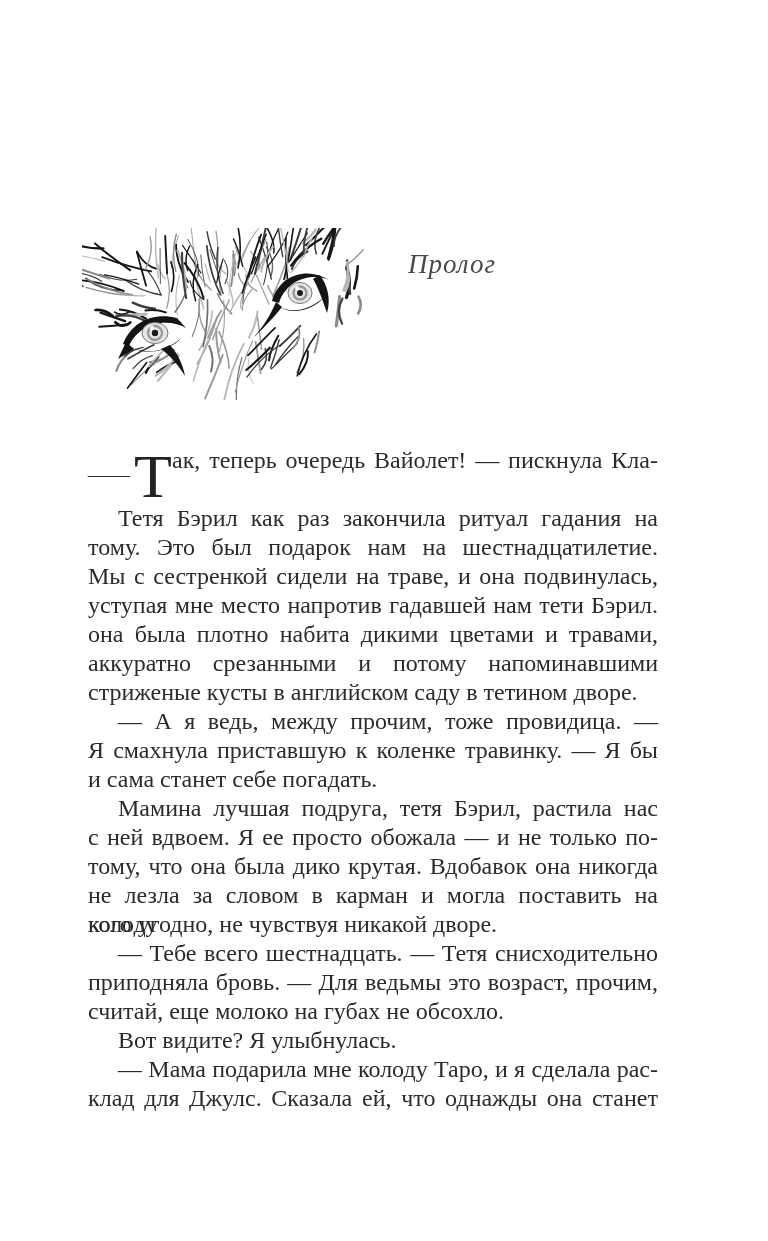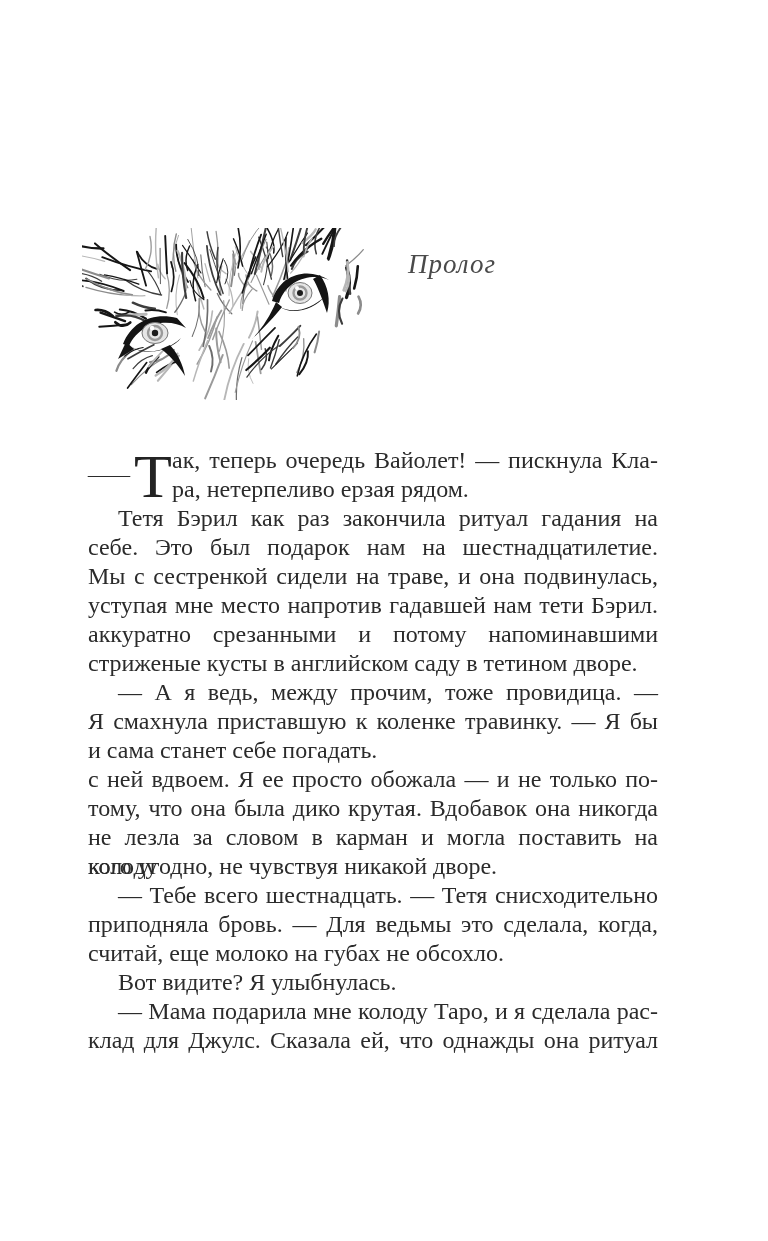--- a/index.html
+++ b/index.html
@@ -263,54 +263,55 @@
   <div class="chapter-heading">Пролог</div>
 
   <div class="text-block">
 
     <div class="para dropcap-para">
       <div class="dc-block">
         <span class="lead-dash">—</span>
         <span class="dc-letter">Т</span>
       </div>
       <div class="line j">ак, теперь очередь Вайолет! — пискнула Кла-</div>
-      <div class="line">ра, нетерпеливо ерзая рядом.</div>
     </div>
 
     <div class="para">
       <div class="line j indent">Тетя Бэрил как раз закончила ритуал гадания на</div>
-      <div class="line j">себе. Это был подарок нам на шестнадцатилетие.</div>
+      <div class="line j">тому. Это был подарок нам на шестнадцатилетие.</div>
       <div class="line j">Мы с сестренкой сидели на траве, и она подвинулась,</div>
       <div class="line j">уступая мне место напротив гадавшей нам тети Бэрил.</div>
+      <div class="line j">она была плотно набита дикими цветами и травами,</div>
       <div class="line j">аккуратно срезанными и потому напоминавшими</div>
       <div class="line">стриженые кусты в английском саду в тетином дворе.</div>
     </div>
 
     <div class="para">
       <div class="line j indent">— А я ведь, между прочим, тоже провидица. —</div>
       <div class="line j">Я смахнула приставшую к коленке травинку. — Я бы</div>
       <div class="line">и сама станет себе погадать.</div>
     </div>
 
     <div class="para">
+      <div class="line j indent">Мамина лучшая подруга, тетя Бэрил, растила нас</div>
       <div class="line j">с ней вдвоем. Я ее просто обожала — и не только по-</div>
       <div class="line j">тому, что она была дико крутая. Вдобавок она никогда</div>
       <div class="line j">не лезла за словом в карман и могла поставить на колоду</div>
       <div class="line">кого угодно, не чувствуя никакой дворе.</div>
     </div>
 
     <div class="para">
       <div class="line j indent">— Тебе всего шестнадцать. — Тетя снисходительно</div>
-      <div class="line j">приподняла бровь. — Для ведьмы это сделала, когда,</div>
+      <div class="line j">приподняла бровь. — Для ведьмы это возраст, прочим,</div>
       <div class="line">считай, еще молоко на губах не обсохло.</div>
     </div>
 
     <div class="para">
       <div class="line indent">Вот видите? Я улыбнулась.</div>
     </div>
 
     <div class="para">
       <div class="line j indent">— Мама подарила мне колоду Таро, и я сделала рас-</div>
-      <div class="line j">клад для Джулс. Сказала ей, что однажды она ритуал</div>
+      <div class="line j">клад для Джулс. Сказала ей, что однажды она станет</div>
     </div>
 
   </div>
 </div>
 
 </body></html>

